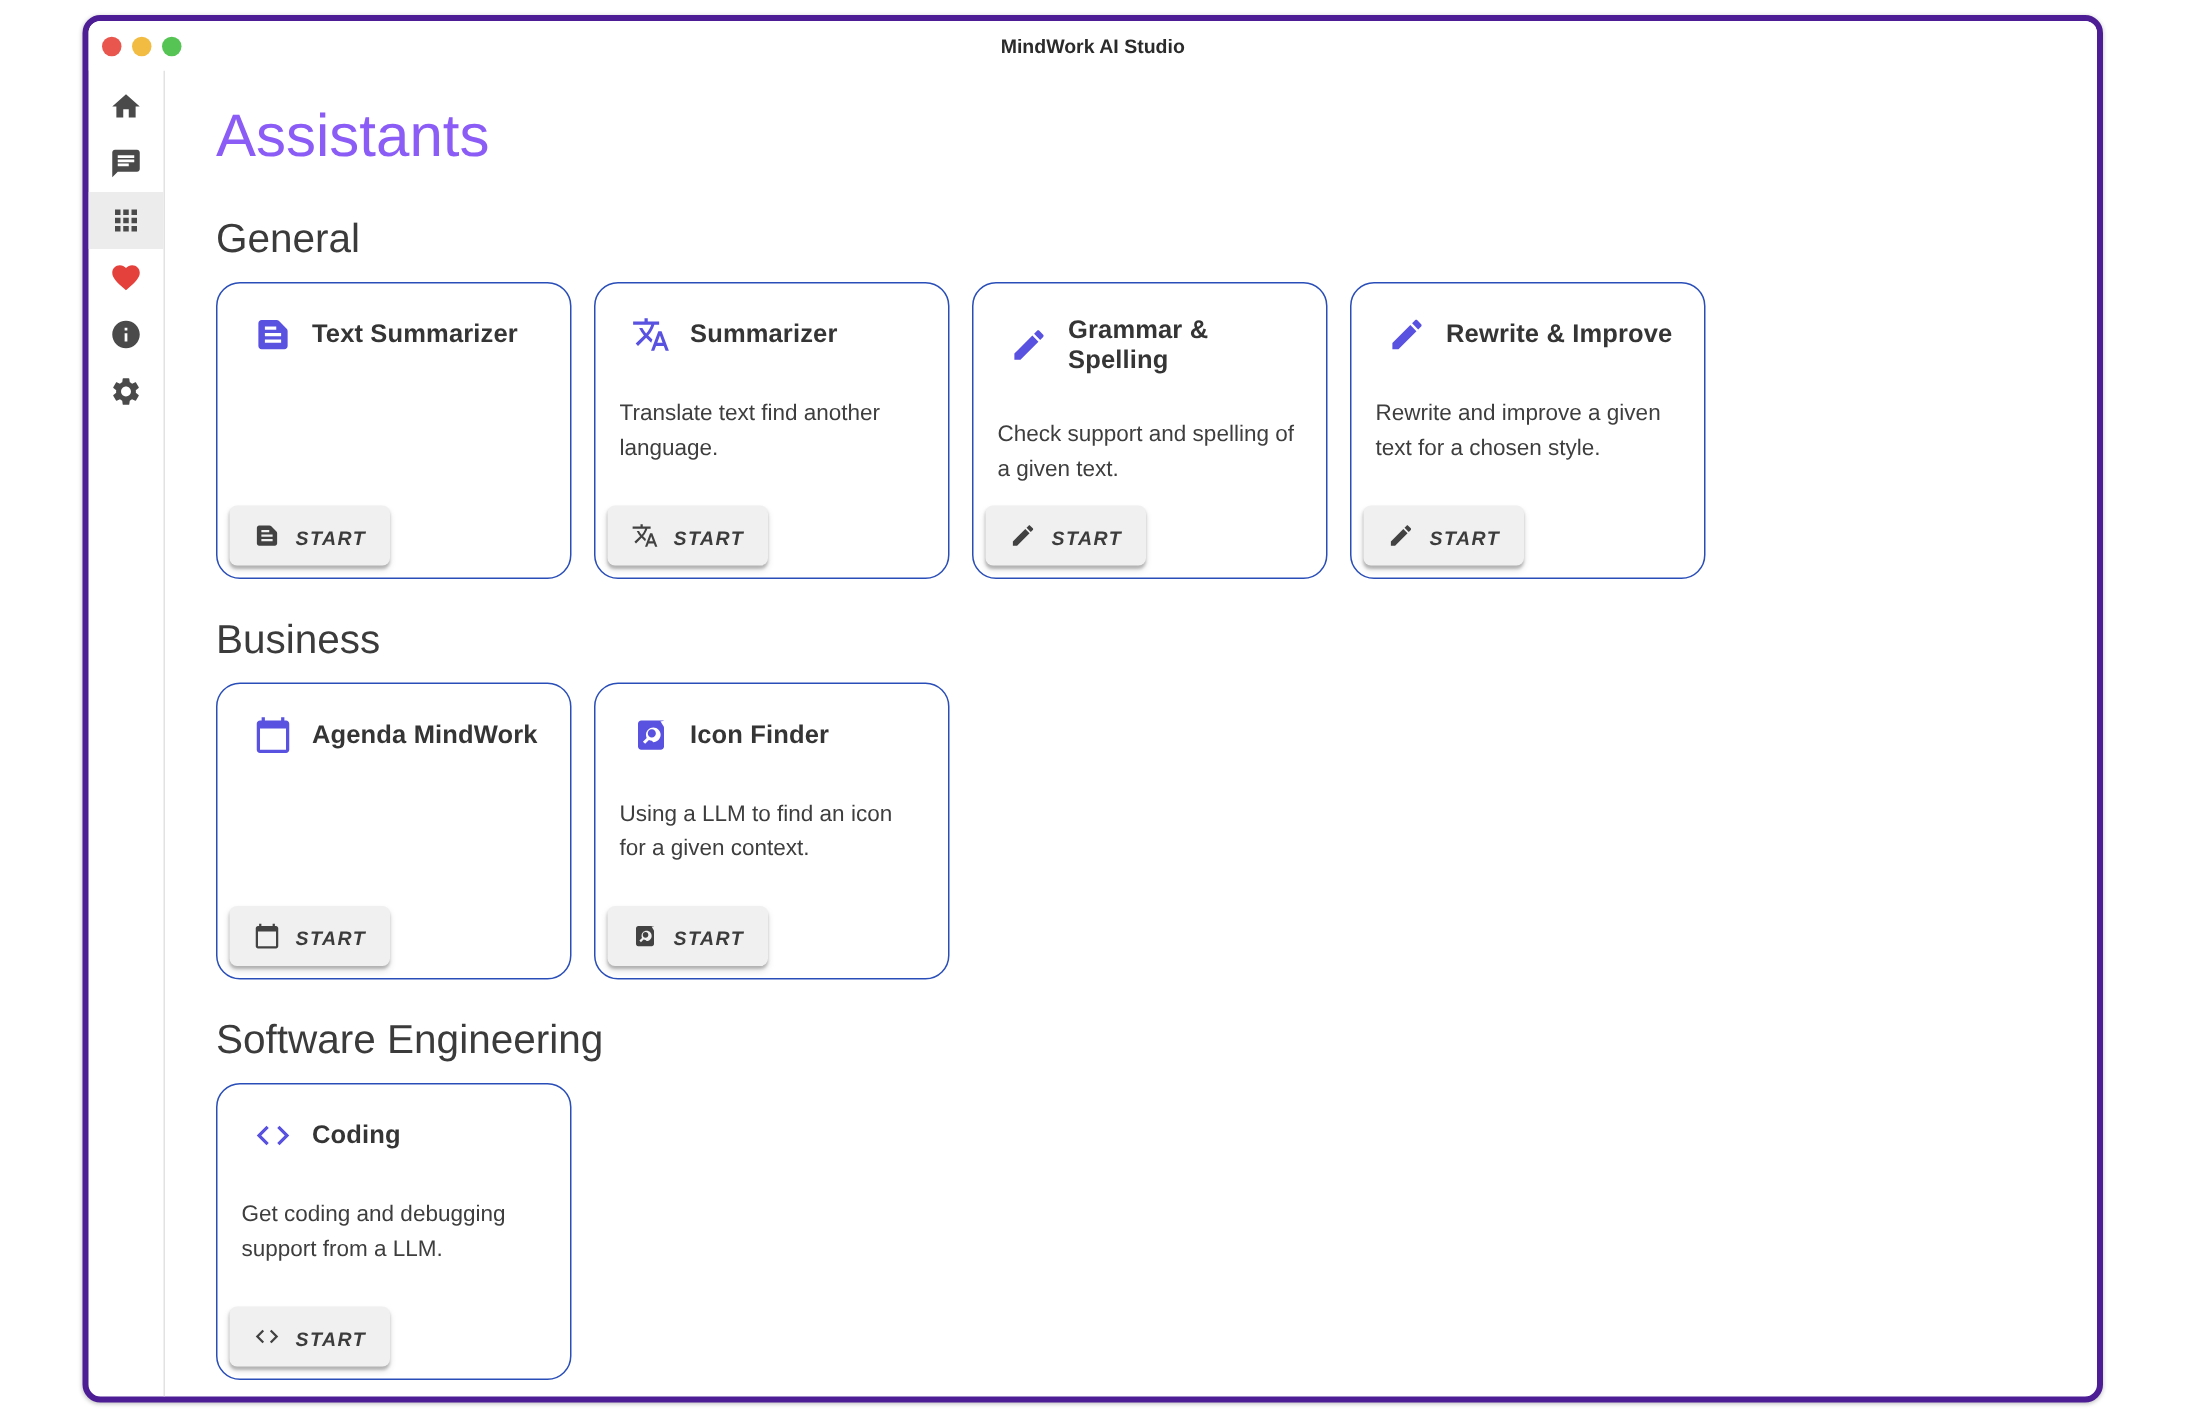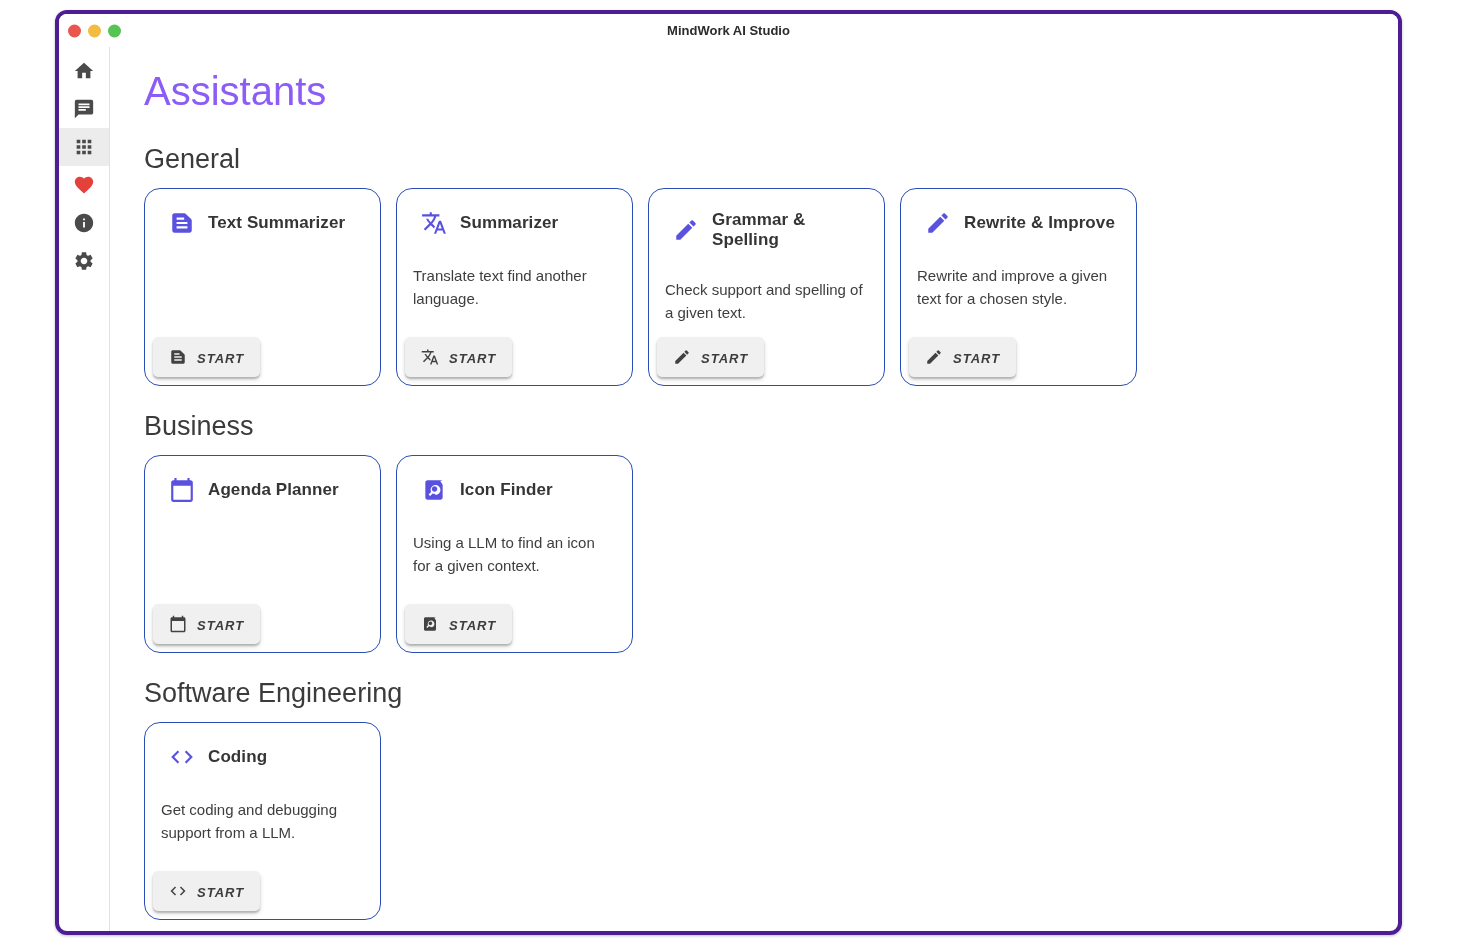--- a/index.html
+++ b/index.html
@@ -245,21 +245,21 @@
       <h2 class="section-title">Business</h2>
       <div class="cards">
 
         <div class="card">
           <div class="card-header">
             <span class="card-icon">
                 <svg viewBox="0 0 24 24">
                   <use href="#i-calendar"></use>
                 </svg>
               </span>
-            <span class="card-title">Agenda Planner</span>
+            <span class="card-title">Agenda MindWork</span>
           </div>
           <div class="card-actions">
             <button class="start-btn">
               <span class="btn-icon">
                   <svg viewBox="0 0 24 24">
                     <use href="#i-calendar"></use>
                   </svg>
                 </span>
               <span>START</span>
             </button>

